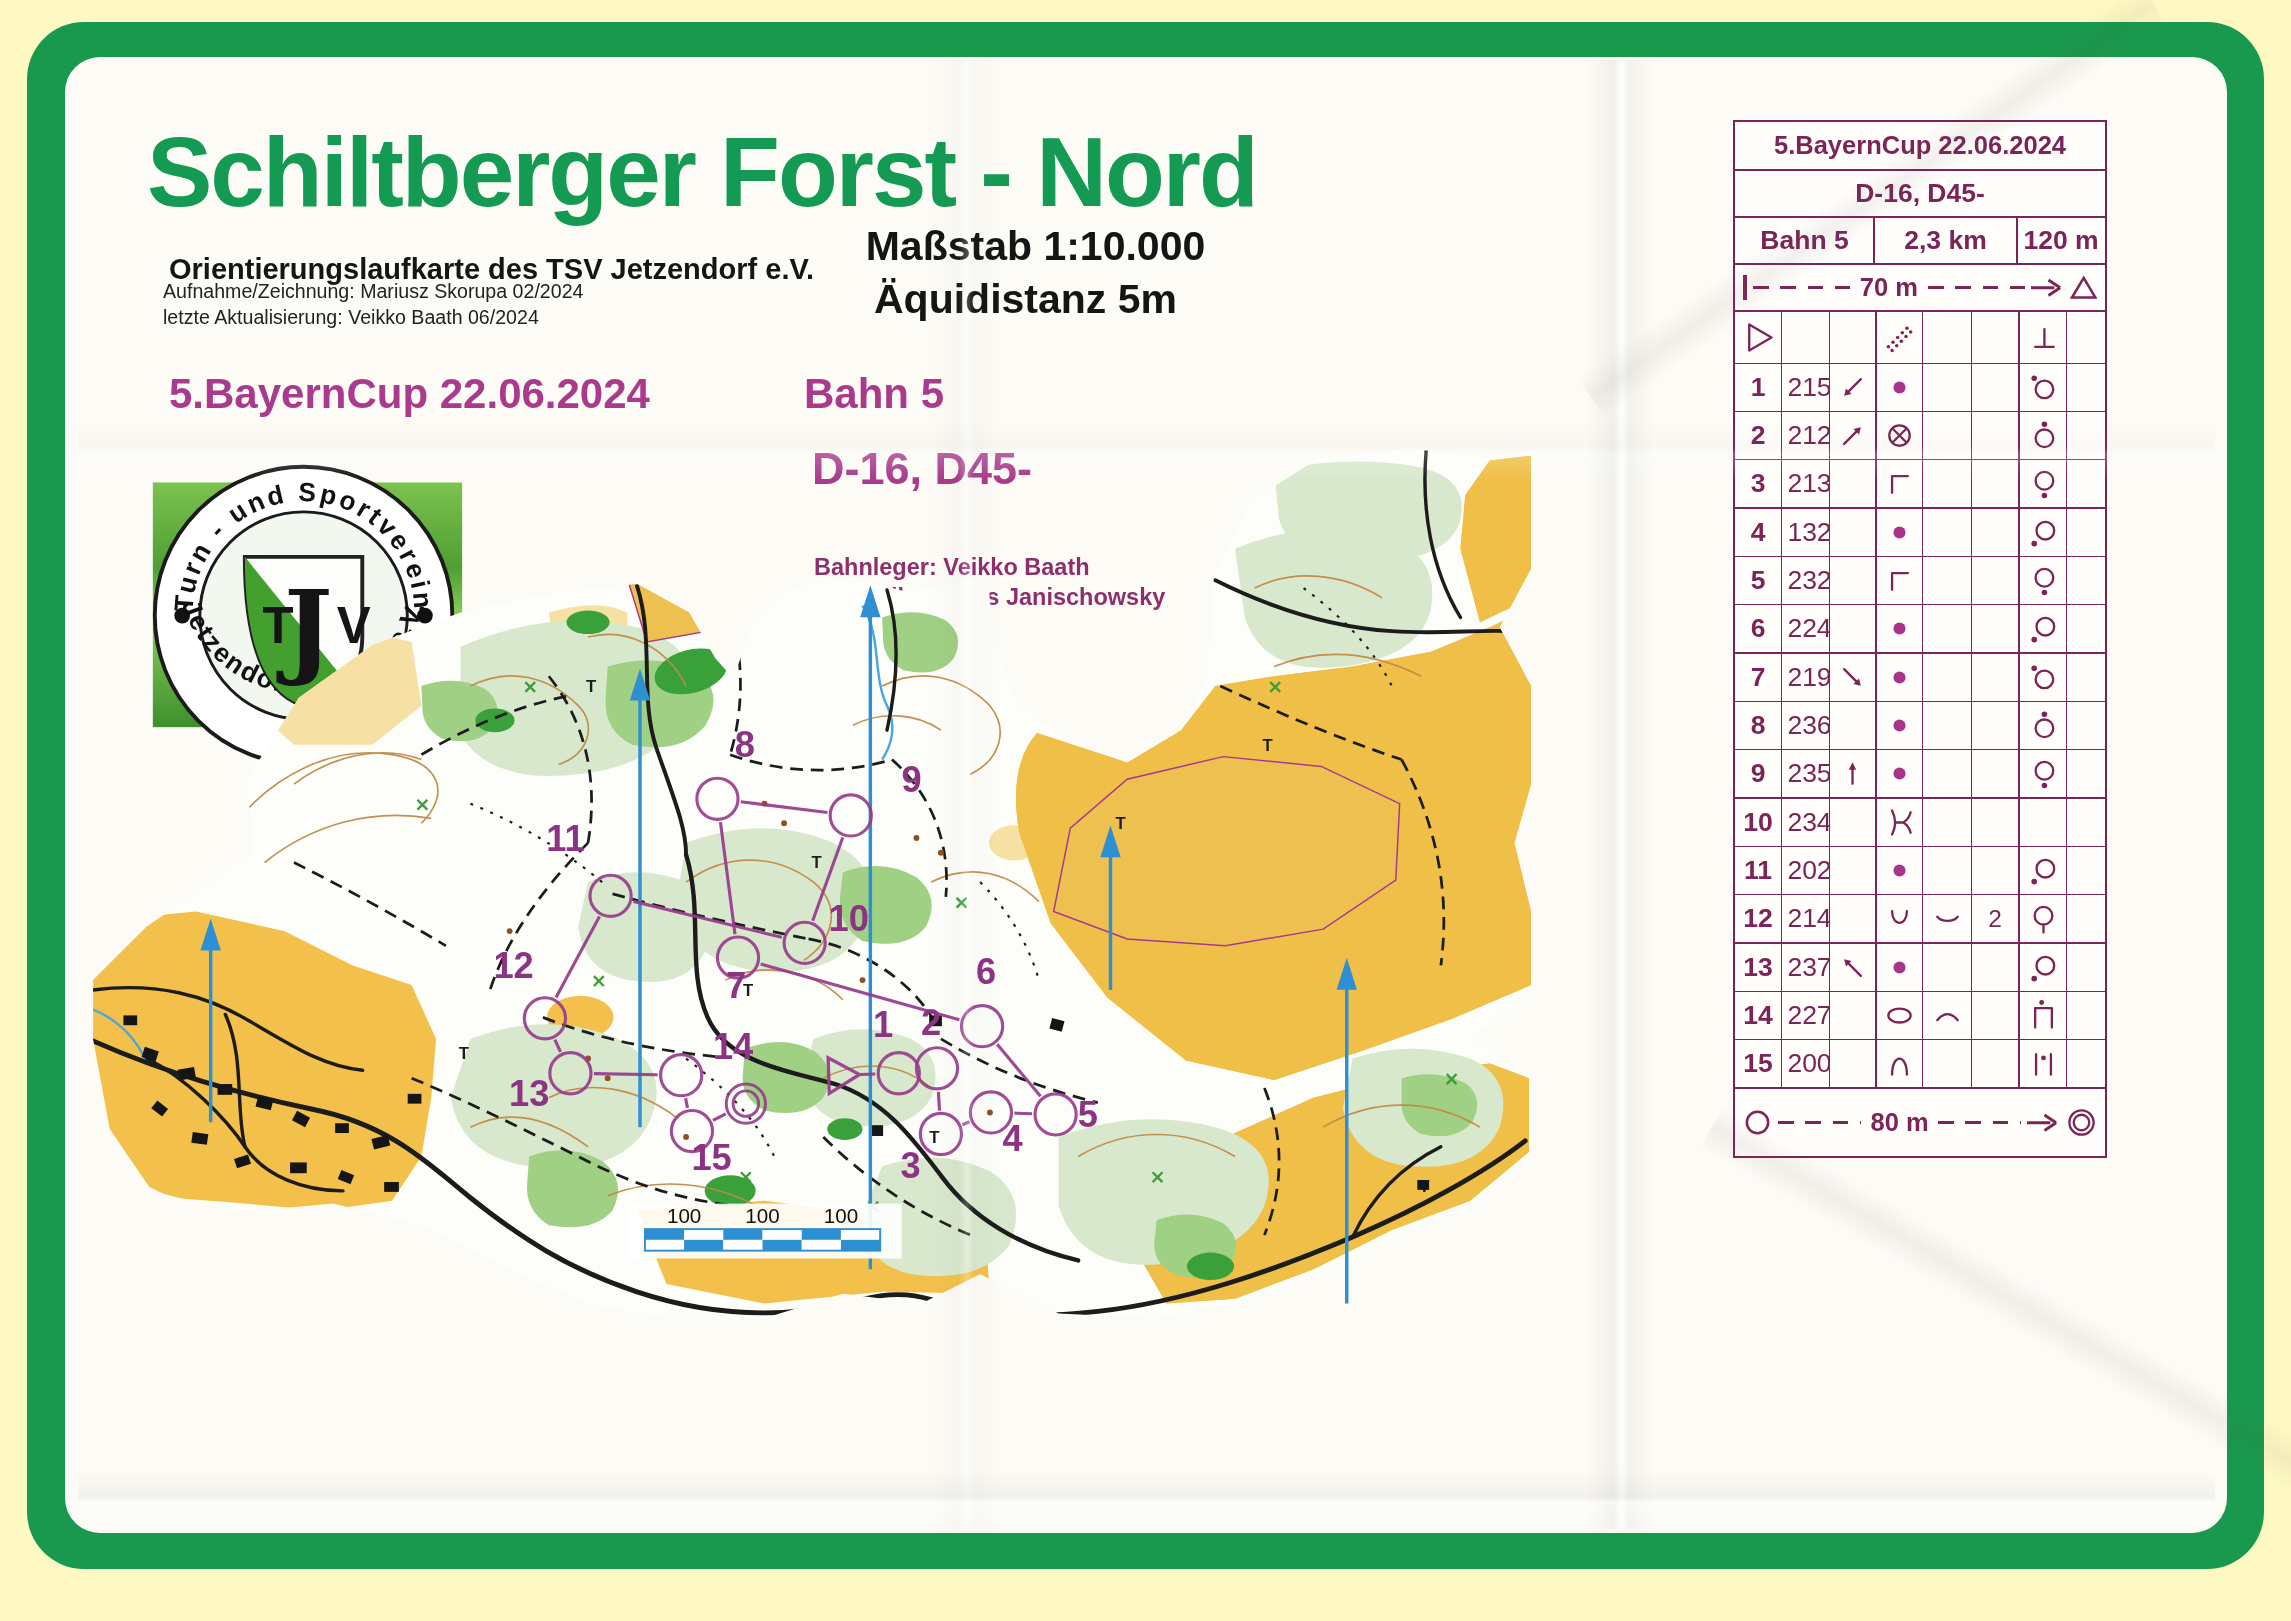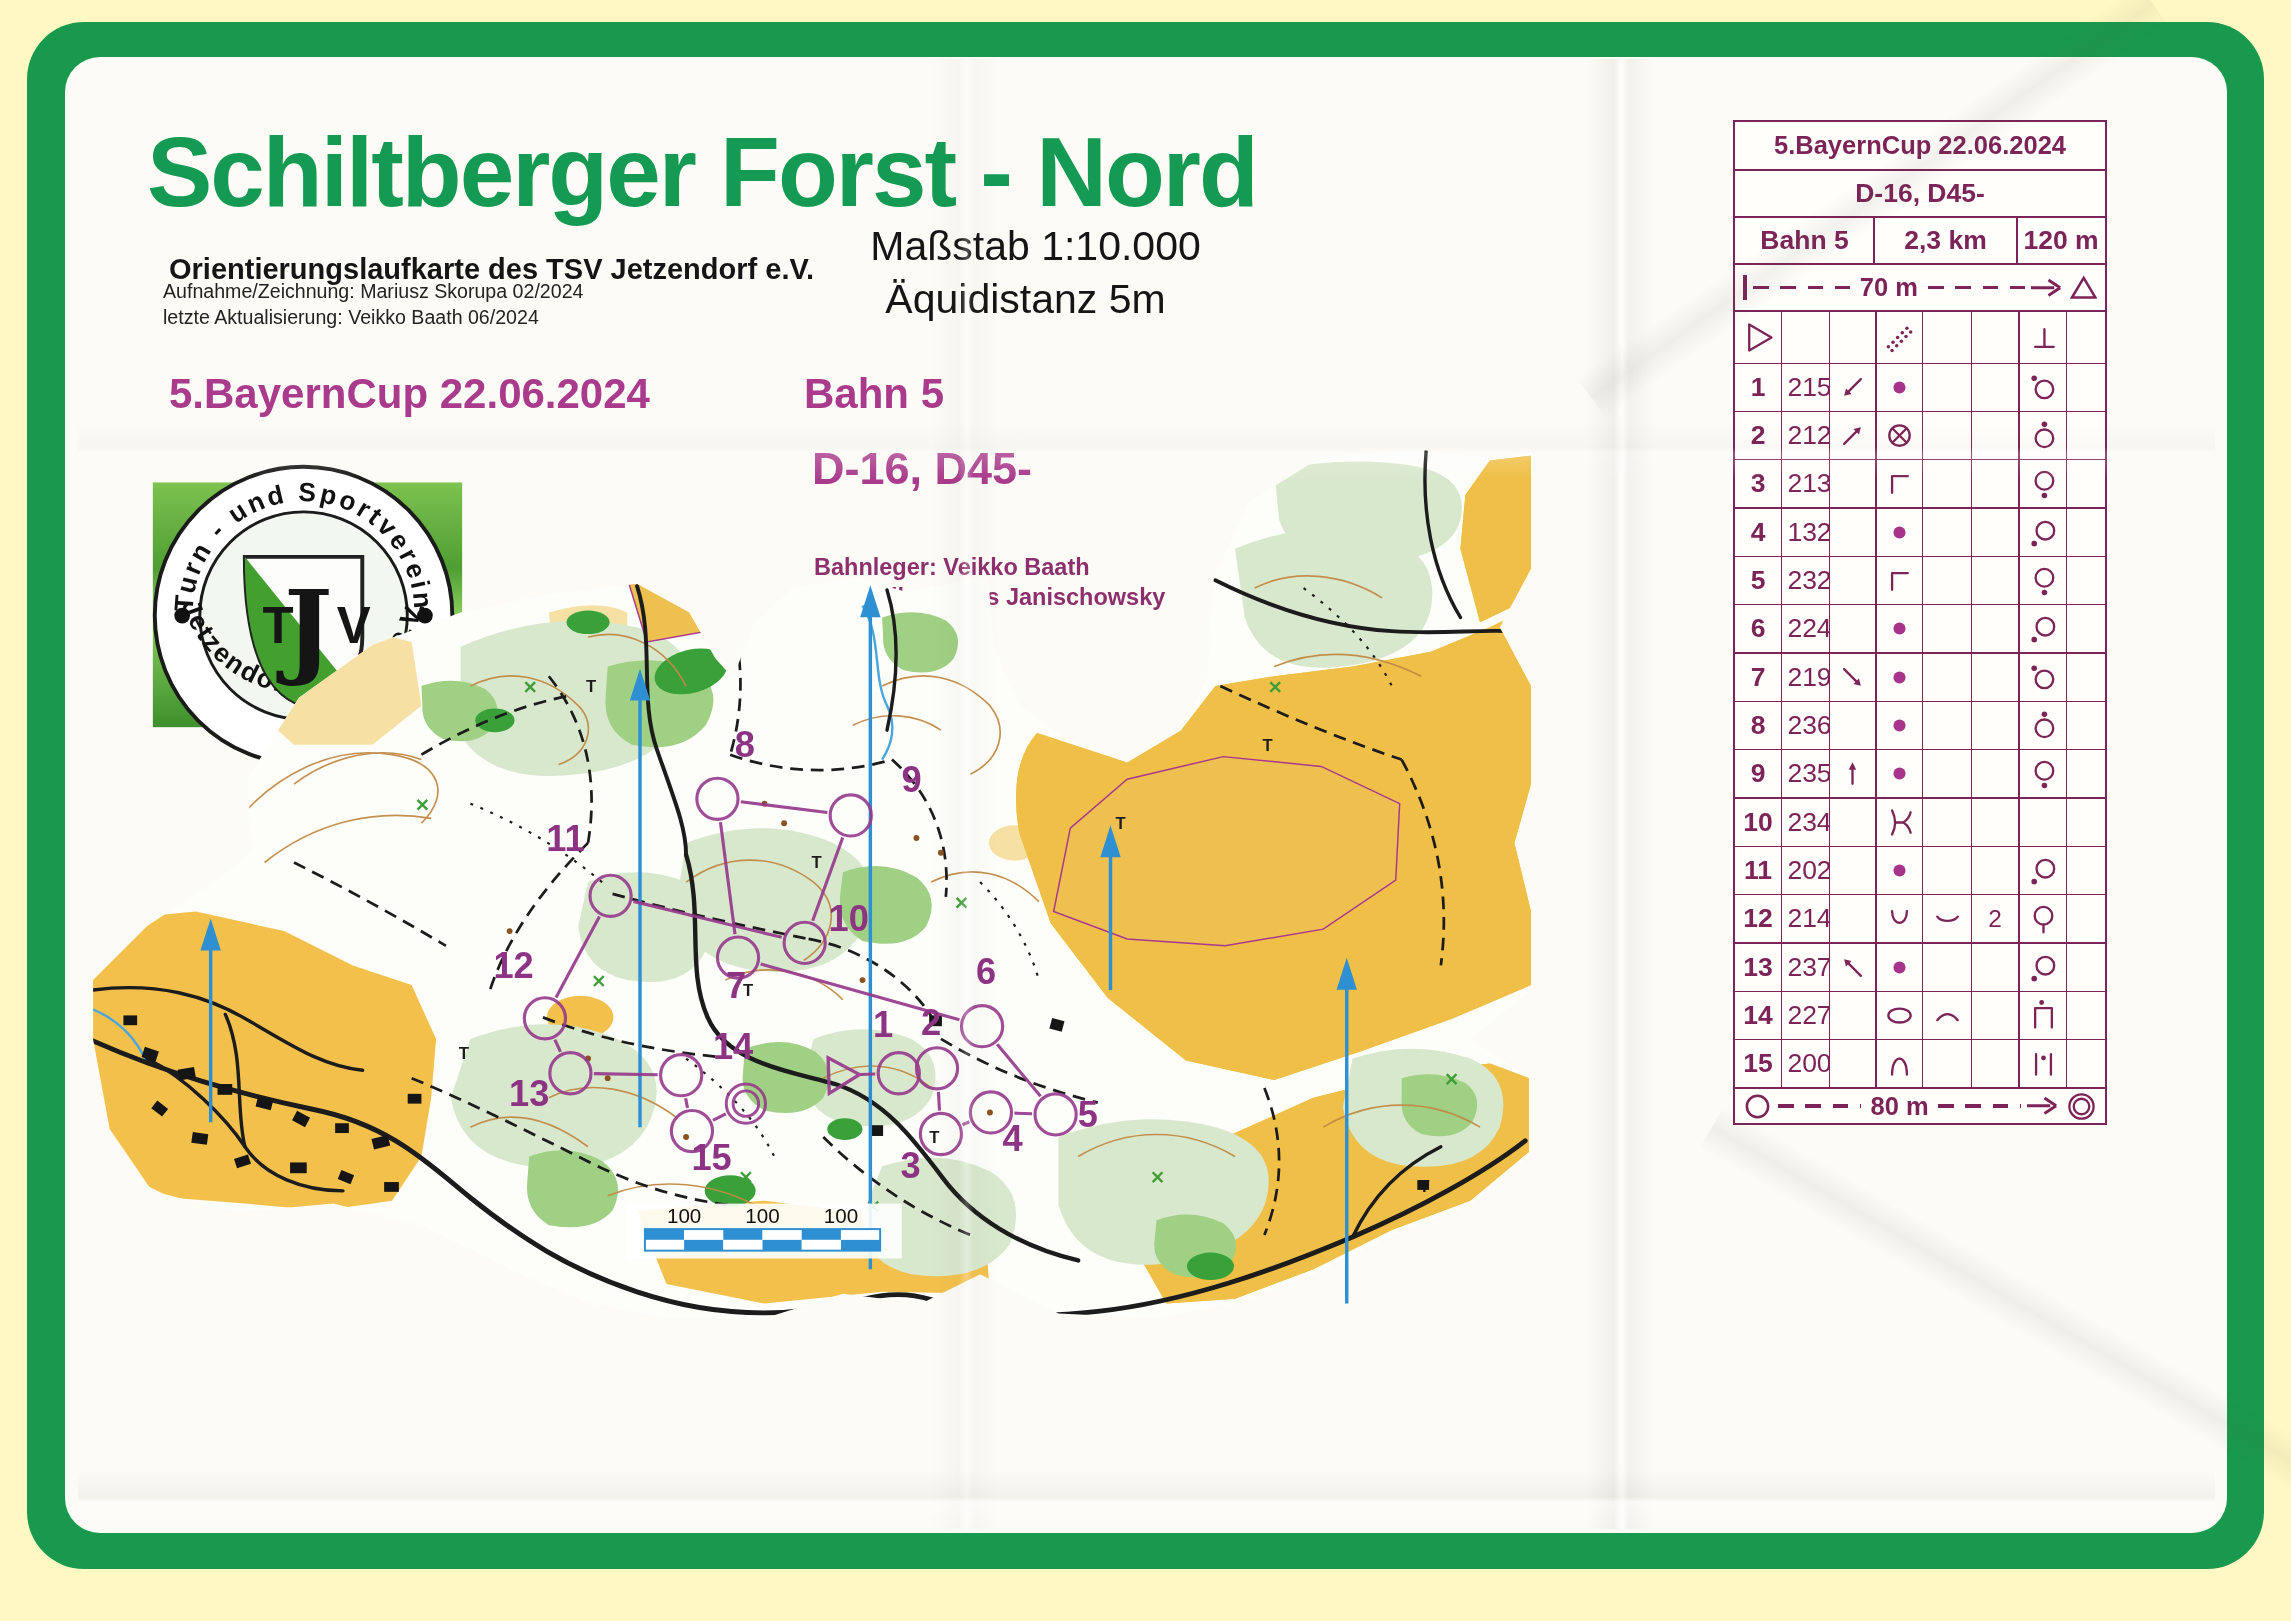--- a/index.html
+++ b/index.html
@@ -4,21 +4,21 @@
 <style>
   html,body{margin:0;padding:0;background:#e9e7e1;font-family:"Liberation Sans",sans-serif;}
   #page{position:relative;width:2292px;height:1621px;background:#fef9c3;overflow:hidden;}
   
   #frame{position:absolute;left:27.4px;top:21.6px;width:2237px;height:1547px;background:#18994d;border-radius:57px;}
   #card{position:absolute;left:65px;top:57px;width:2162px;height:1476px;background:#fcfbf6;border-radius:35px;}
   .abs{position:absolute;}
   .t-title{font-size:98px;font-weight:800;letter-spacing:-2px;color:#149a52;}
   .t-sub{font-size:29px;font-weight:700;color:#151515;margin-top:26px;}
   .t-credit{font-size:19.6px;color:#222;}
-  .t-scale{font-size:41px;font-weight:400;color:#151515;}
+  .t-scale{font-size:41px;font-weight:700;color:#151515;}
   .t-event{font-size:42px;font-weight:700;color:#a93a8c;}
   .t-course{font-size:42px;font-weight:700;color:#a93a8c;}
   .t-classes{font-size:45px;font-weight:700;color:#a93a8c;}
   .t-official{font-size:23.5px;font-weight:700;color:#8d2f6d;}
   .t-bottomscale{font-size:39px;font-weight:700;color:#111;}
   .t-disclaimer{font-size:20px;color:#222;}
   
   #sheet{position:absolute;left:1733px;top:120px;width:374px;background:#fffefb;border:2.9px solid #7c2457;box-sizing:border-box;color:#7c2457;}
   .sh-row{display:flex;align-items:center;justify-content:center;border-bottom:2px solid #7c2457;font-weight:700;}
   .sh-event{height:47px;font-size:25.5px;}
@@ -34,21 +34,21 @@
   #sheet-body .c-row.start{height:51px;}
   #sheet-body .c-row.thick{border-bottom:2.9px solid #7c2457;}
   #sheet-body .c-row{border-bottom:1.5px solid #7c2457;}
   .c-cell{display:flex;align-items:center;justify-content:center;border-right:1.5px solid #7c2457;box-sizing:border-box;overflow:hidden;}
   .c-cell:nth-child(3),.c-cell:nth-child(6){border-right:2.5px solid #7c2457;}
   .c-cell:last-child{border-right:none;}
   .c-num{font-size:26.5px;font-weight:700;}
   .c-code{font-size:26.5px;margin-left:8px;}
   .c-dim{font-size:24.5px;}
   .csym{width:39px;height:39px;}
-  .footer-row{height:34px;display:flex;align-items:center;padding:0 7.8px;gap:5.9px;font-weight:700;font-size:25.5px;color:#7c2457;}
+  .footer-row{height:67px;display:flex;align-items:center;padding:0 7.8px;gap:5.9px;font-weight:700;font-size:25.5px;color:#7c2457;}
   
   #map{position:absolute;left:88px;top:441px;width:1451px;height:892px;}
   
   #logo{position:absolute;left:145px;top:451px;width:323px;height:338px;}
   
   .wr{position:absolute;pointer-events:none;}
   .wr.v{top:59px;height:1470px;width:69px;background:linear-gradient(90deg,transparent,rgba(90,85,70,.07) 40%,rgba(255,255,255,.5) 52%,rgba(90,85,70,.06) 62%,transparent);}
   .wr.h{left:78px;width:2137px;height:59px;background:linear-gradient(180deg,transparent,rgba(90,85,70,.06) 45%,rgba(255,255,255,.4) 55%,transparent);}
   .wr.d{width:686px;height:49px;background:linear-gradient(180deg,transparent,rgba(90,85,70,.08),transparent);transform:rotate(-35deg);}
 </style>

